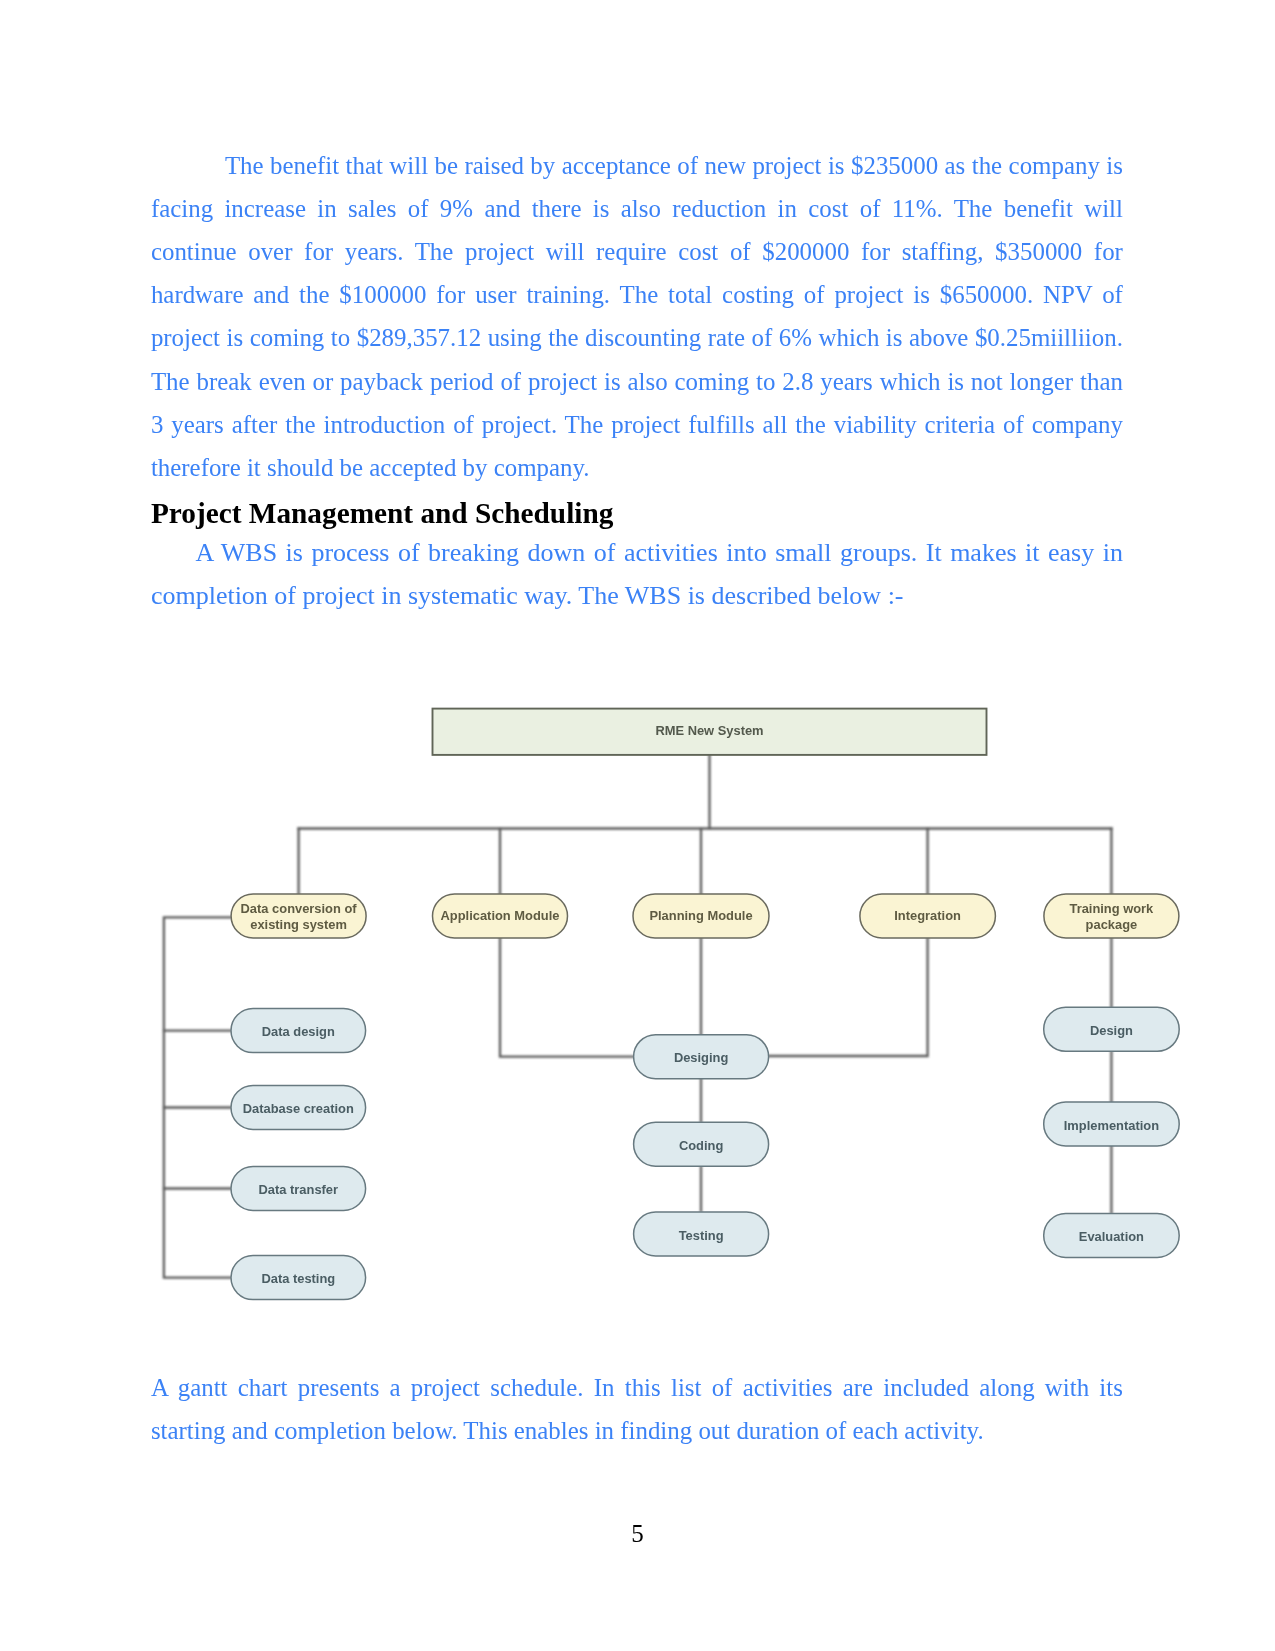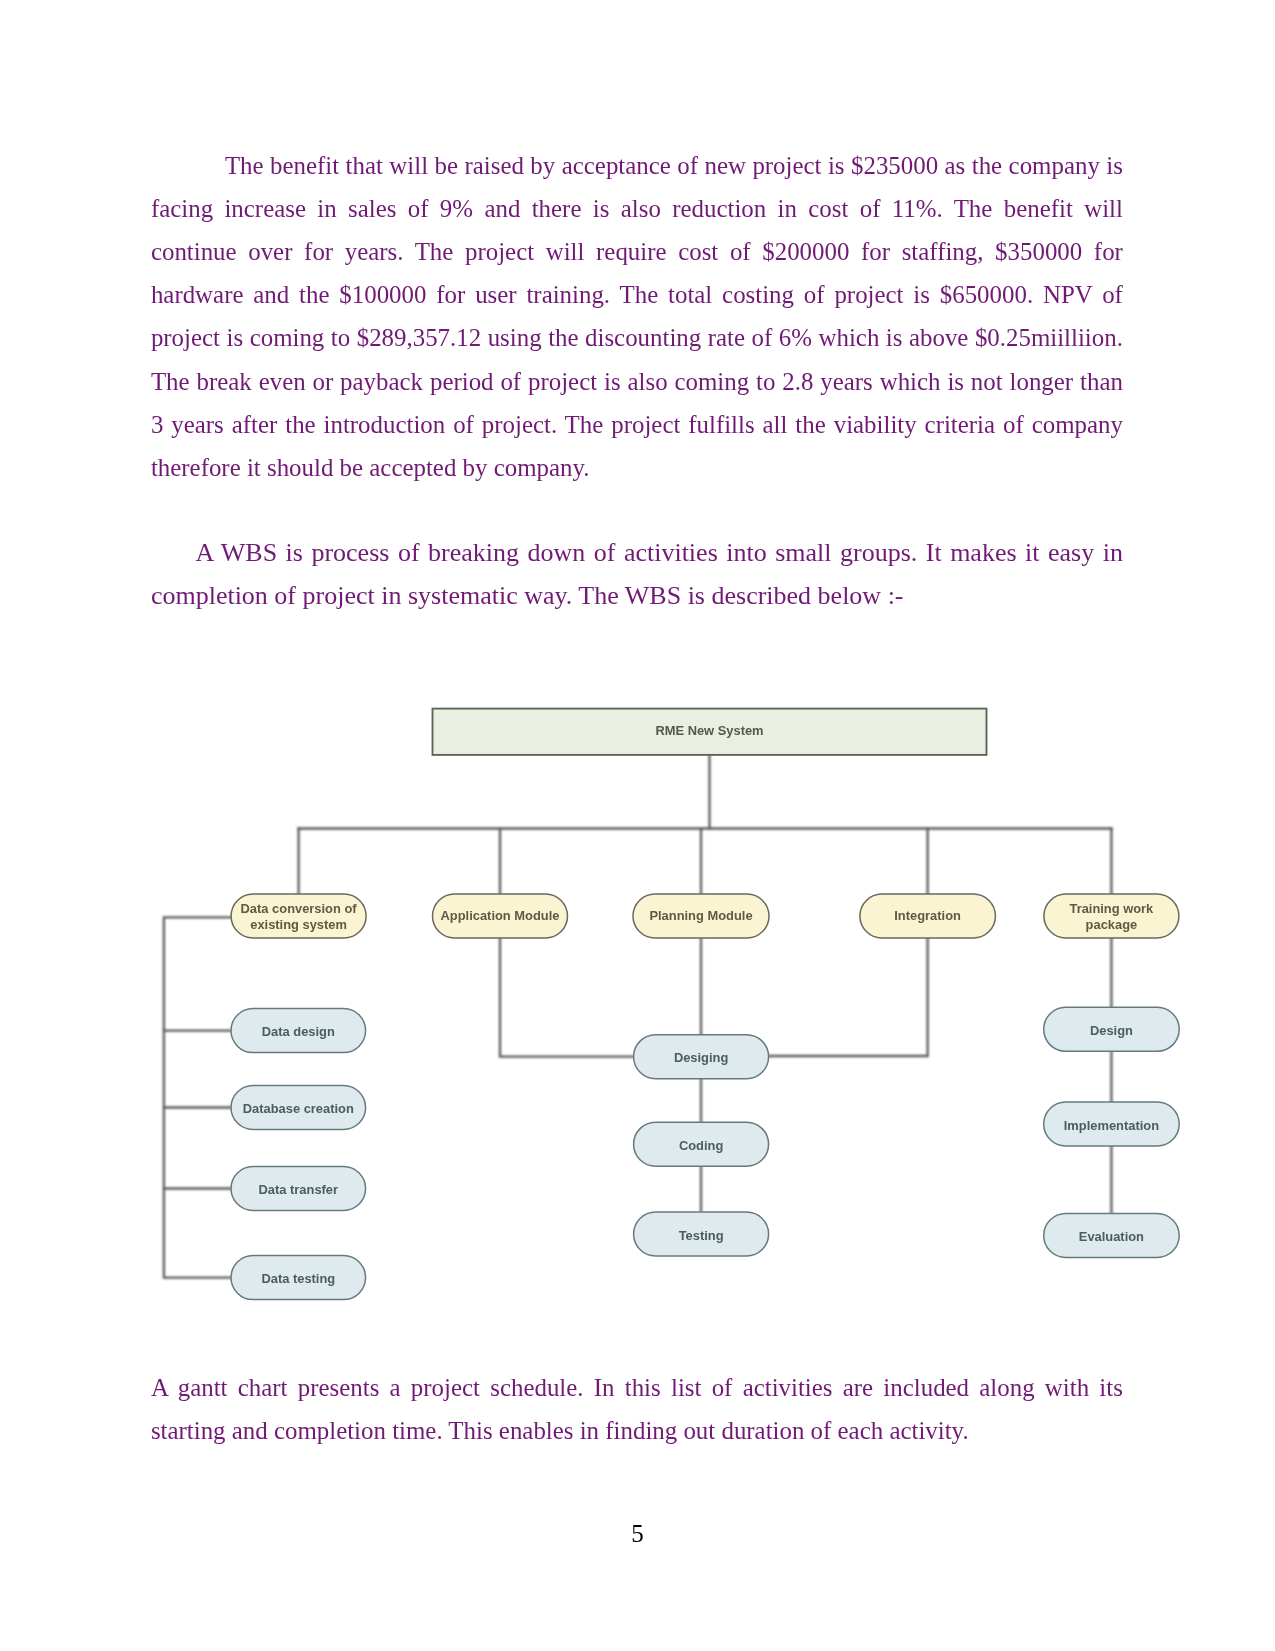--- a/index.html
+++ b/index.html
@@ -1,32 +1,33 @@
 <!DOCTYPE html>
 <html><head>
 <meta charset="utf-8">
 <style>
   html,body{margin:0;padding:0;background:#ffffff;}
   .page{position:relative;width:1275px;height:1651px;background:#ffffff;overflow:hidden;}
-  .body-text{position:absolute;font-family:"Liberation Serif",serif;color:#701a75;text-align:justify;margin:0;}
+  .body-text{position:absolute;font-family:"Liberation Serif",serif;color:#3b82f6;text-align:justify;margin:0;}
   #p1{left:150.9px;top:144.1px;width:972px;font-size:24.9px;line-height:43.1px;text-indent:74px;}
   #h1{position:absolute;left:150.9px;top:492px;margin:0;font-family:"Liberation Serif",serif;font-weight:bold;font-size:29.3px;line-height:43.1px;}
   #p2{left:150.9px;top:530.8px;width:972px;font-size:26px;line-height:43.1px;text-indent:44.5px;}
   #p3{left:150.9px;top:1365.5px;width:972px;font-size:24.9px;line-height:43.1px;}
   #pagenum{position:absolute;left:0;top:1519.5px;width:1275px;text-align:center;font-family:"Liberation Serif",serif;font-size:25px;color:#000;}
   #diagram{position:absolute;left:0;top:0;width:1275px;height:1651px;filter:blur(0.75px) contrast(0.93) brightness(1.02);}
   .nlabel{font-family:"Liberation Sans",sans-serif;font-size:12.9px;font-weight:600;text-anchor:middle}
 </style>
 </head>
 <body>
 
 <div class="page">
 
   <p id="p1" class="body-text">The benefit that will be raised by acceptance of new project is $235000 as the company is facing increase in sales of 9% and there is also reduction in cost of 11%. The benefit will continue over for years. The project will require cost of $200000 for staffing, $350000 for hardware and the $100000 for user training. The total costing of project is $650000. NPV of project is coming to $289,357.12 using the discounting rate of 6% which is above $0.25miilliion. The break even or payback period of project is also coming to 2.8 years which is not longer than 3 years after the introduction of project. The project fulfills all the viability criteria of company therefore it should be accepted by company.</p>
 
+  <h2 id="h1">Project Management and Scheduling</h2>
 
   <p id="p2" class="body-text">A WBS is process of breaking down of activities into small groups. It makes it easy in completion of project in systematic way. The WBS is described below :-</p>
 
   <svg id="diagram" viewBox="0 0 1275 1651">
    <defs>
         <filter id="softln" x="-10%" y="-10%" width="120%" height="120%">
           <feGaussianBlur stdDeviation="0.8"></feGaussianBlur>
         </filter>
       </defs>
    <g stroke="#555555" stroke-width="2.3" fill="none" stroke-linecap="square" filter="url(#softln)">
@@ -110,17 +111,17 @@
    </g>
    <g>
     <rect x="1043.7" y="1102.0" width="135.5" height="44.0" rx="22" ry="22" fill="#e0edf1" stroke="#63767d" stroke-width="1.5"></rect>
     <text class="nlabel" x="1111.4" y="1129.6" fill="#44585f">Implementation</text>
    </g>
    <g>
     <rect x="1043.7" y="1213.5" width="135.5" height="44.0" rx="22" ry="22" fill="#e0edf1" stroke="#63767d" stroke-width="1.5"></rect>
     <text class="nlabel" x="1111.4" y="1241.1" fill="#44585f">Evaluation</text>
    </g>
   </svg>
-  <p id="p3" class="body-text">A gantt chart presents a project schedule. In this list of activities are included along with its starting and completion time. This enables in finding out duration of each activity.</p>
+  <p id="p3" class="body-text">A gantt chart presents a project schedule. In this list of activities are included along with its starting and completion below. This enables in finding out duration of each activity.</p>
 
   <div id="pagenum">5</div>
 
 </div>
 
 </body></html>

